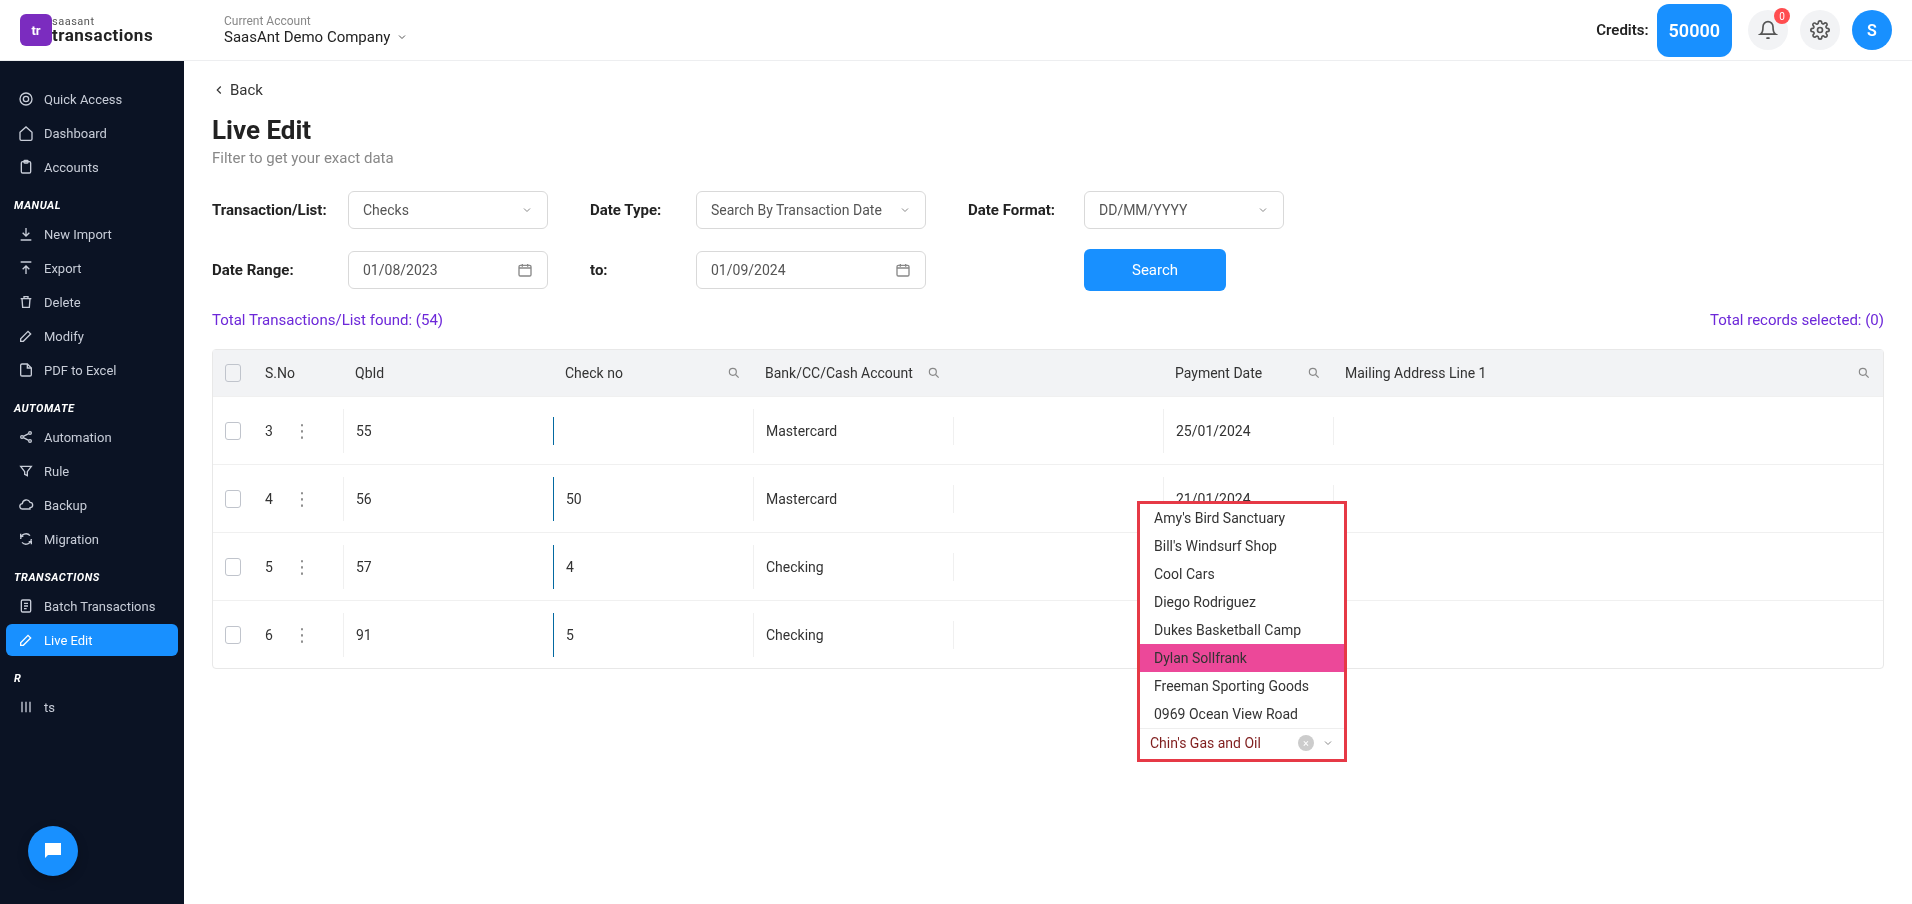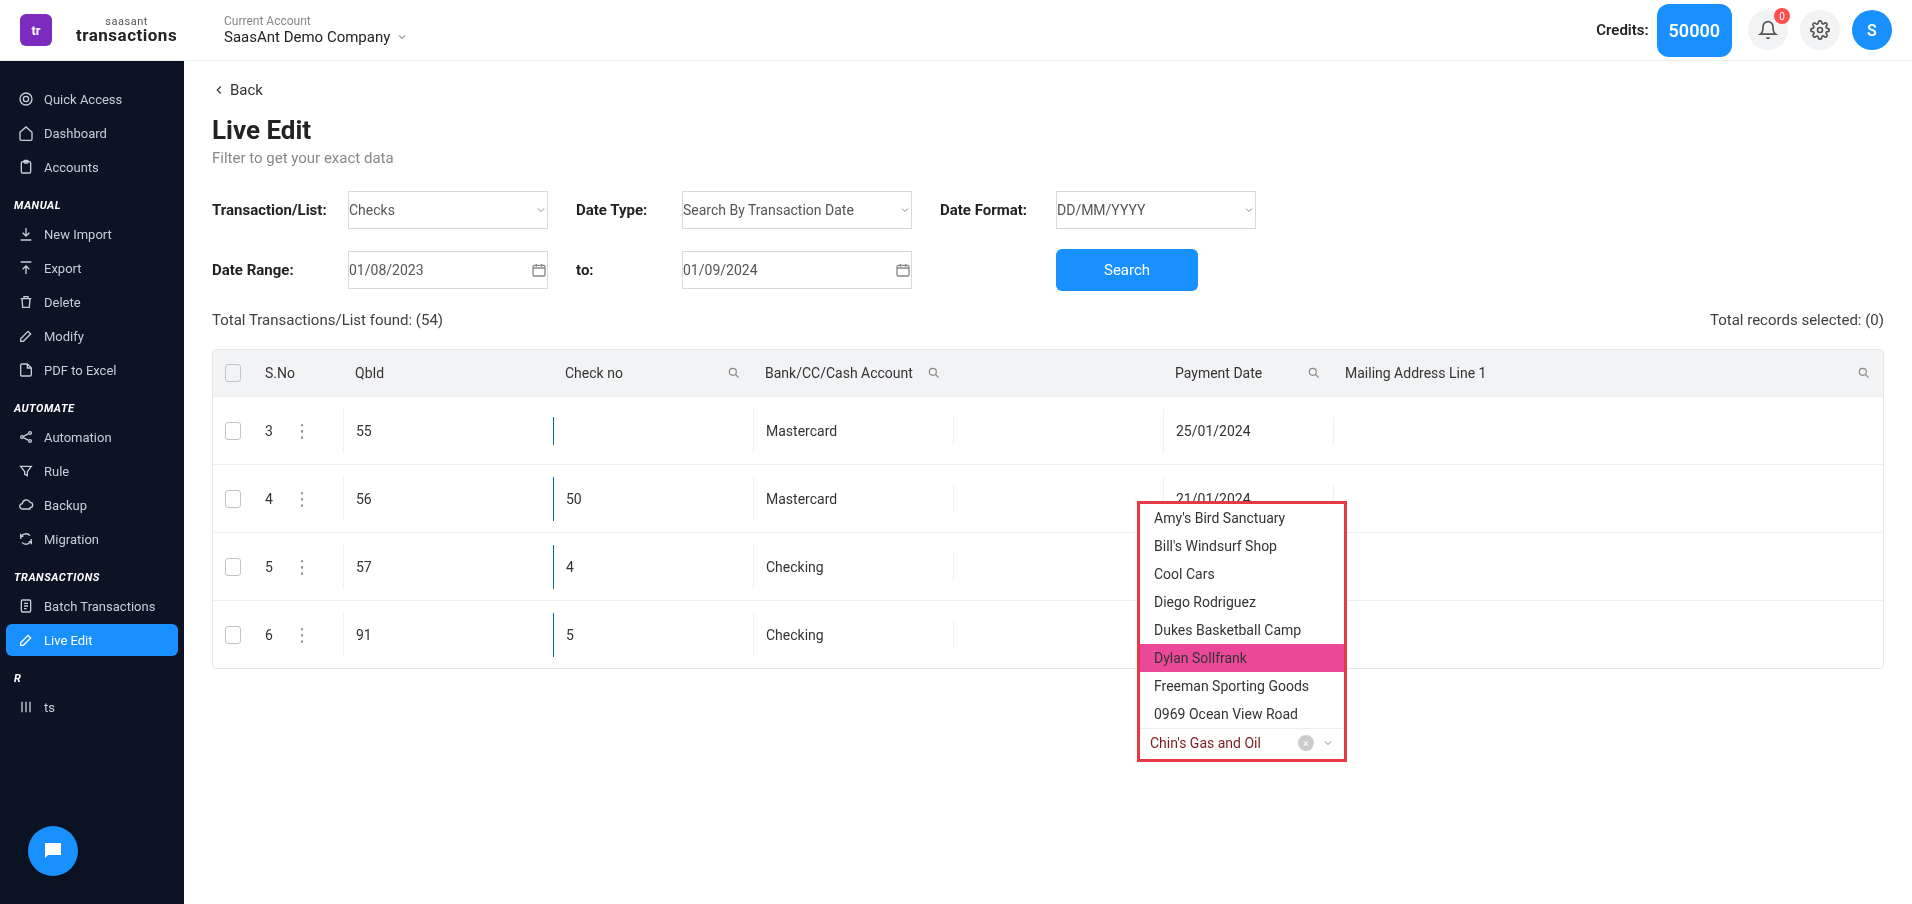--- a/index.html
+++ b/index.html
@@ -1,18 +1,18 @@
 <!DOCTYPE html>
 <html><head>
 <meta charset="utf-8">
 <style>
   * { margin: 0; padding: 0; box-sizing: border-box; font-family: -apple-system, BlinkMacSystemFont, "Segoe UI", Roboto, sans-serif; }
   body { background: #fff; color: #333; overflow: hidden; }
   .topbar { display: flex; align-items: center; height: 61px; padding: 0 20px; border-bottom: 1px solid #edeef0; }
-  .logo-block { display: flex; align-items: center; gap: 24px; width: 184px; text-align: center; }
+  .logo-block { display: flex; align-items: center; gap: 0; width: 184px; }
   .logo-square { width: 32px; height: 32px; background: #7b2cbf; border-radius: 6px; display: flex; align-items: center; justify-content: center; color: #fff; font-weight: 700; font-size: 13px; }
   .logo-text { line-height: 1; }
   .logo-text .l1 { font-size: 11px; color: #555; letter-spacing: 0.5px; }
   .logo-text .l2 { font-size: 17px; font-weight: 700; color: #222; letter-spacing: 0.5px; }
   .account-block { margin-left: 20px; }
   .account-label { font-size: 12px; color: #888; }
   .account-name { font-size: 15px; color: #222; display: flex; align-items: center; gap: 6px; cursor: pointer; }
   .spacer { flex: 1; }
   .credits-label { font-size: 15px; color: #222; font-weight: 600; margin-right: 8px; }
   .credits-badge { background: #1890ff; color: #fff; padding: 16px 12px; border-radius: 12px; font-size: 18px; font-weight: 600; margin-right: 16px; }
@@ -26,27 +26,27 @@
   .nav-item { display: flex; align-items: center; gap: 10px; padding: 8px 12px; font-size: 13px; border-radius: 6px; cursor: pointer; margin-bottom: 2px; }
   .nav-item.active { background: #1890ff; color: #fff; }
   .nav-item svg { width: 16px; height: 16px; stroke: currentColor; flex-shrink: 0; }
   .nav-section { font-size: 11px; font-weight: 700; color: #fff; padding: 14px 8px 6px; letter-spacing: 0.5px; font-style: italic; }
 
   .main { flex: 1; padding: 20px 28px; overflow: auto; position: relative; }
   .back-link { display: flex; align-items: center; gap: 4px; font-size: 15px; color: #333; cursor: pointer; margin-bottom: 16px; }
   .page-title { font-size: 26px; font-weight: 700; color: #222; margin-bottom: 4px; }
   .page-subtitle { font-size: 15px; color: #888; margin-bottom: 24px; }
 
-  .filter-row { display: flex; align-items: center; gap: 28px; margin-bottom: 20px; flex-wrap: wrap; }
+  .filter-row { display: flex; align-items: center; gap: 42px; margin-bottom: 20px; flex-wrap: wrap; }
   .filter-group { display: flex; align-items: center; gap: 16px; }
   .filter-label { font-size: 15px; font-weight: 700; color: #222; min-width: 120px; }
-  .select-box, .date-box { border: 1px solid #d9d9d9; border-radius: 0; padding: 10px 0; font-size: 14px; color: #555; min-width: 200px; display: flex; align-items: center; justify-content: space-between; cursor: pointer; background: #fff; }
+  .select-box, .date-box { border: 1px solid #d9d9d9; border-radius: 6px; padding: 10px 14px; font-size: 14px; color: #555; min-width: 200px; display: flex; align-items: center; justify-content: space-between; cursor: pointer; background: #fff; }
   .search-btn { background: #1890ff; color: #fff; border: none; padding: 12px 48px; font-size: 15px; border-radius: 6px; cursor: pointer; }
 
-  .stats-row { display: flex; justify-content: space-between; font-size: 15px; color: #404040; margin-bottom: 20px; }
+  .stats-row { display: flex; justify-content: space-between; font-size: 15px; color: #6d28d9; margin-bottom: 20px; }
 
   .table-wrap { border: 1px solid #e8e8e8; border-radius: 4px; background: #fff; }
   .table-header { display: flex; background: #f2f3f5; }
   .th { padding: 14px 12px; font-size: 14px; color: #333; display: flex; align-items: center; gap: 6px; position: relative; }
   .th-check { width: 40px; justify-content: center; }
   .th-sno { width: 90px; }
   .th-qbid { width: 210px; }
   .th-checkno { width: 200px; }
   .th-bank { width: 200px; }
   .th-payee { width: 210px; }

